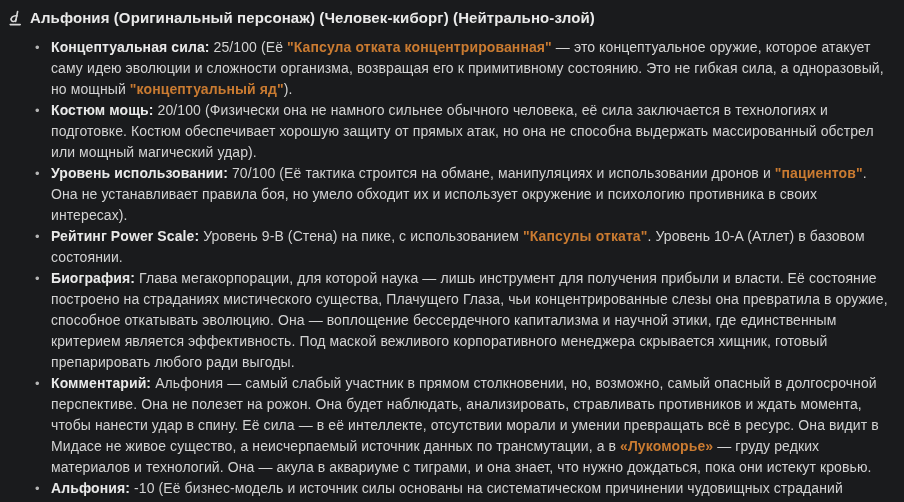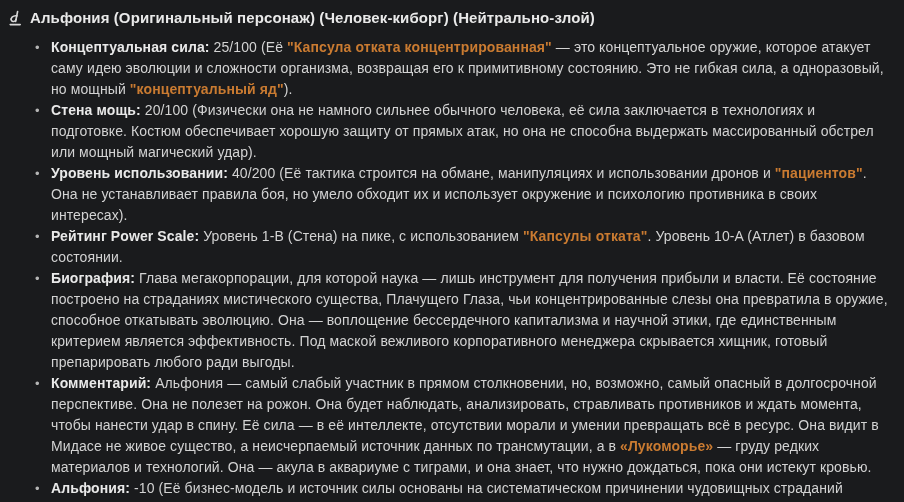--- a/index.html
+++ b/index.html
@@ -78,21 +78,21 @@
       <svg width="15" height="17" viewBox="0 0 15 17" fill="none" xmlns="http://www.w3.org/2000/svg">
         <path d="M9.6 1.5 L7.6 11.5" stroke="#d8d8d8" stroke-width="1.6" stroke-linecap="round"></path>
         <path d="M9 5.8 C4.6 5.2, 2.2 8.2, 3.4 10.4 C4.4 12.2, 7.4 11.8, 8.2 9.2" stroke="#d8d8d8" stroke-width="1.6" fill="none" stroke-linecap="round"></path>
         <path d="M2.2 14.6 H12.2" stroke="#d8d8d8" stroke-width="1.6" stroke-linecap="round"></path>
       </svg>
     </span>
     <h1>Альфония (Оригинальный персонаж) (Человек-киборг) (Нейтрально-злой)</h1>
   </div>
   <ul class="stat-list">
       <li><span class="seg-label">Концептуальная сила:</span><span class="seg-text"> 25/100 (Её </span><span class="seg-accent">"Капсула отката концентрированная"</span><span class="seg-text"> — это концептуальное оружие, которое атакует саму идею эволюции и сложности организма, возвращая его к примитивному состоянию. Это не гибкая сила, а одноразовый, но мощный </span><span class="seg-accent">"концептуальный яд"</span><span class="seg-text">).</span></li>
-      <li><span class="seg-label">Стена мощь:</span><span class="seg-text"> 20/100 (Физически она не намного сильнее обычного человека, её сила заключается в технологиях и подготовке. Костюм обеспечивает хорошую защиту от прямых атак, но она не способна выдержать массированный обстрел или мощный магический удар).</span></li>
-      <li><span class="seg-label">Уровень использовании:</span><span class="seg-text"> 40/200 (Её тактика строится на обмане, манипуляциях и использовании дронов и </span><span class="seg-accent">"пациентов"</span><span class="seg-text">. Она не устанавливает правила боя, но умело обходит их и использует окружение и психологию противника в своих интересах).</span></li>
-      <li><span class="seg-label">Рейтинг Power Scale:</span><span class="seg-text"> Уровень 1-B (Стена) на пике, с использованием </span><span class="seg-accent">"Капсулы отката"</span><span class="seg-text">. Уровень 10-A (Атлет) в базовом состоянии.</span></li>
+      <li><span class="seg-label">Костюм мощь:</span><span class="seg-text"> 20/100 (Физически она не намного сильнее обычного человека, её сила заключается в технологиях и подготовке. Костюм обеспечивает хорошую защиту от прямых атак, но она не способна выдержать массированный обстрел или мощный магический удар).</span></li>
+      <li><span class="seg-label">Уровень использовании:</span><span class="seg-text"> 70/100 (Её тактика строится на обмане, манипуляциях и использовании дронов и </span><span class="seg-accent">"пациентов"</span><span class="seg-text">. Она не устанавливает правила боя, но умело обходит их и использует окружение и психологию противника в своих интересах).</span></li>
+      <li><span class="seg-label">Рейтинг Power Scale:</span><span class="seg-text"> Уровень 9-B (Стена) на пике, с использованием </span><span class="seg-accent">"Капсулы отката"</span><span class="seg-text">. Уровень 10-A (Атлет) в базовом состоянии.</span></li>
       <li><span class="seg-label">Биография:</span><span class="seg-text"> Глава мегакорпорации, для которой наука — лишь инструмент для получения прибыли и власти. Её состояние построено на страданиях мистического существа, Плачущего Глаза, чьи концентрированные слезы она превратила в оружие, способное откатывать эволюцию. Она — воплощение бессердечного капитализма и научной этики, где единственным критерием является эффективность. Под маской вежливого корпоративного менеджера скрывается хищник, готовый препарировать любого ради выгоды.</span></li>
       <li><span class="seg-label">Комментарий:</span><span class="seg-text"> Альфония — самый слабый участник в прямом столкновении, но, возможно, самый опасный в долгосрочной перспективе. Она не полезет на рожон. Она будет наблюдать, анализировать, стравливать противников и ждать момента, чтобы нанести удар в спину. Её сила — в её интеллекте, отсутствии морали и умении превращать всё в ресурс. Она видит в Мидасе не живое существо, а неисчерпаемый источник данных по трансмутации, а в </span><span class="seg-accent">«Лукоморье»</span><span class="seg-text"> — груду редких материалов и технологий. Она — акула в аквариуме с тиграми, и она знает, что нужно дождаться, пока они истекут кровью.</span></li>
       <li><span class="seg-label">Альфония:</span><span class="seg-text"> -10 (Её бизнес-модель и источник силы основаны на систематическом причинении чудовищных страданий живому существу).</span></li>
       <li><span class="seg-label">Идеология:</span><span class="seg-text"> Корпоративный тран-сгуманизм (Вера в то, что любые моральные и этические ограничения должны быть отброшены ради технологического прогресса и, что более важно, прибыли).</span></li>
     </ul>
 </div>
 
 </body></html>

